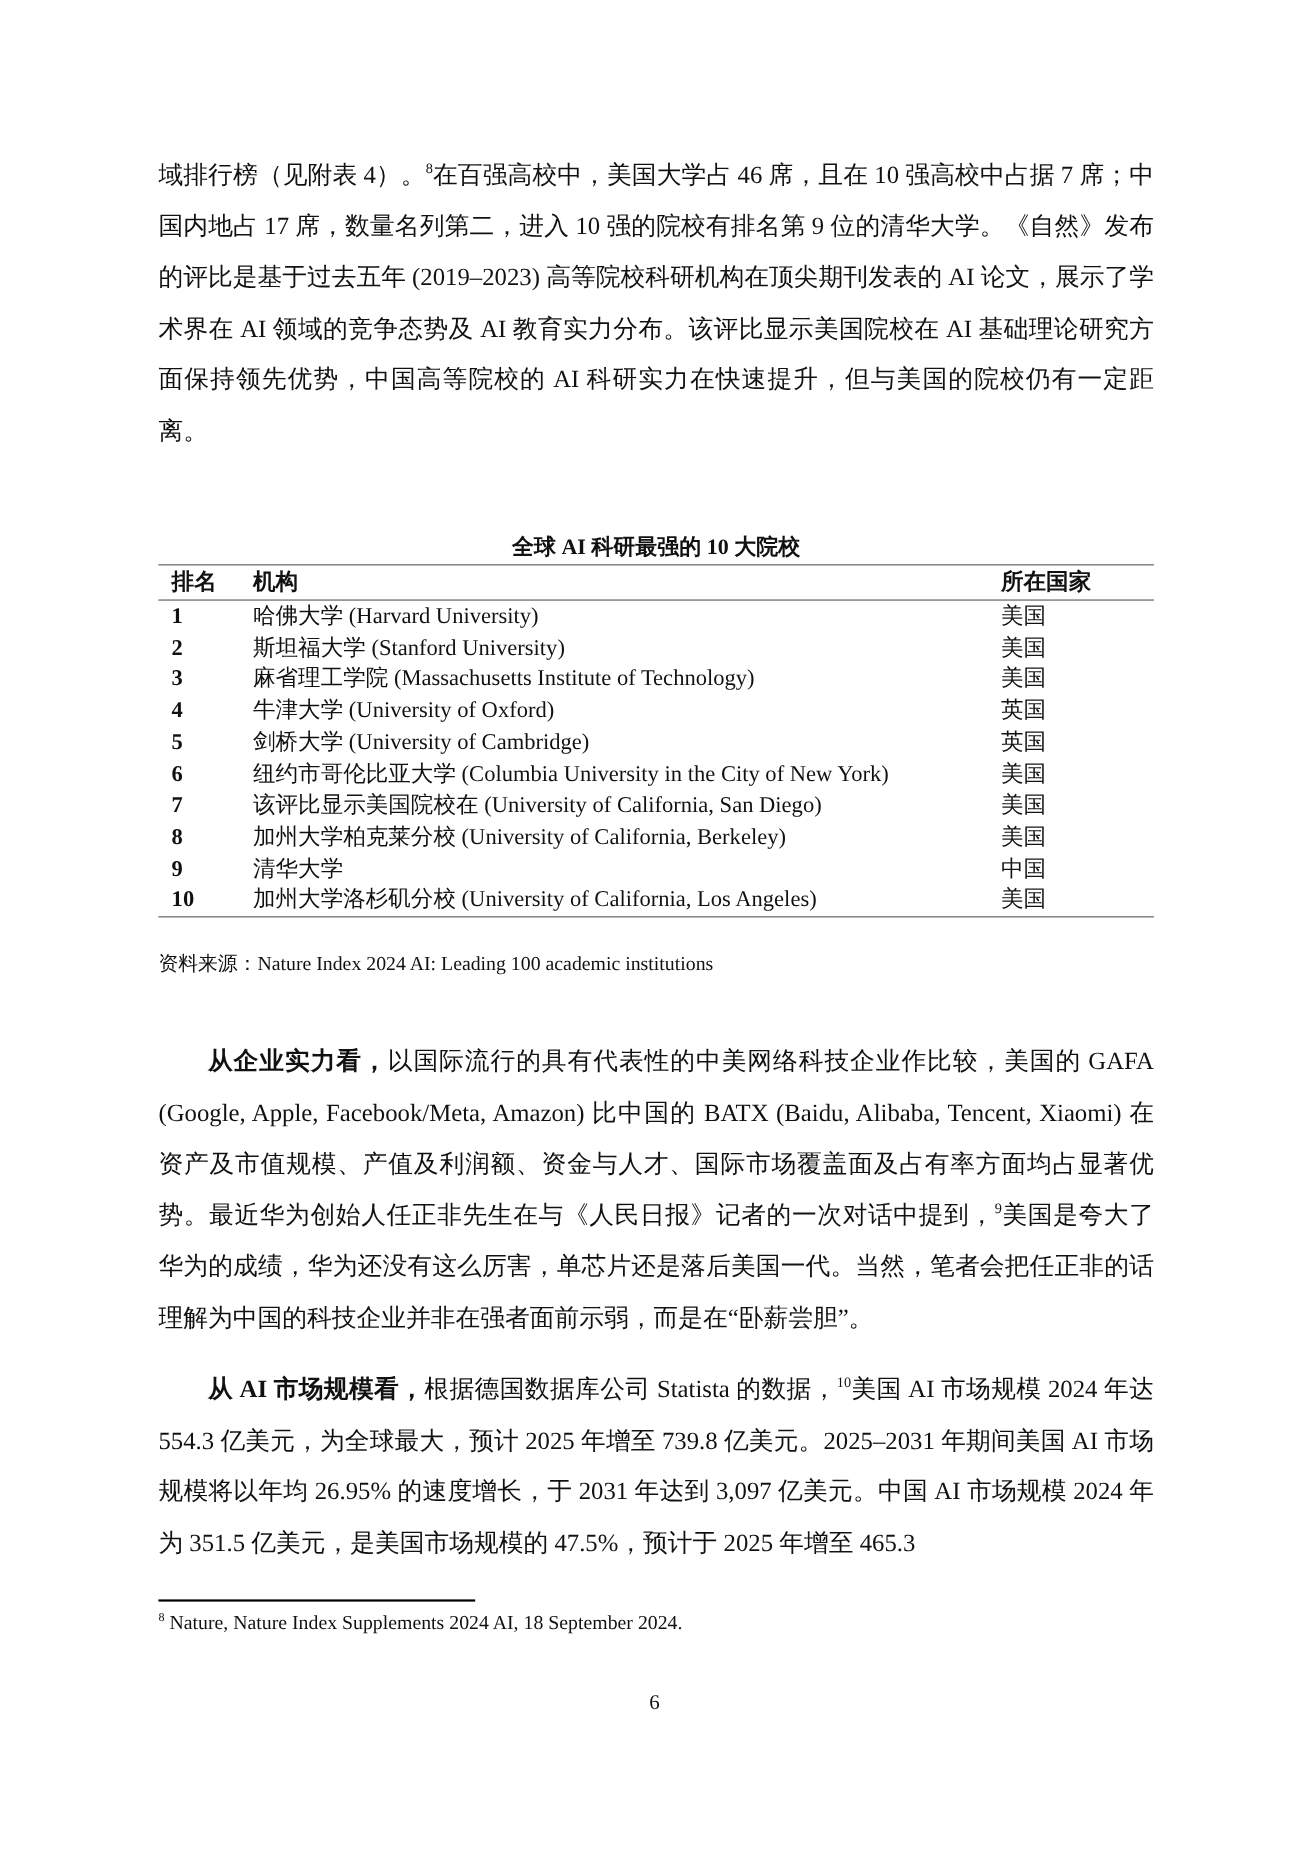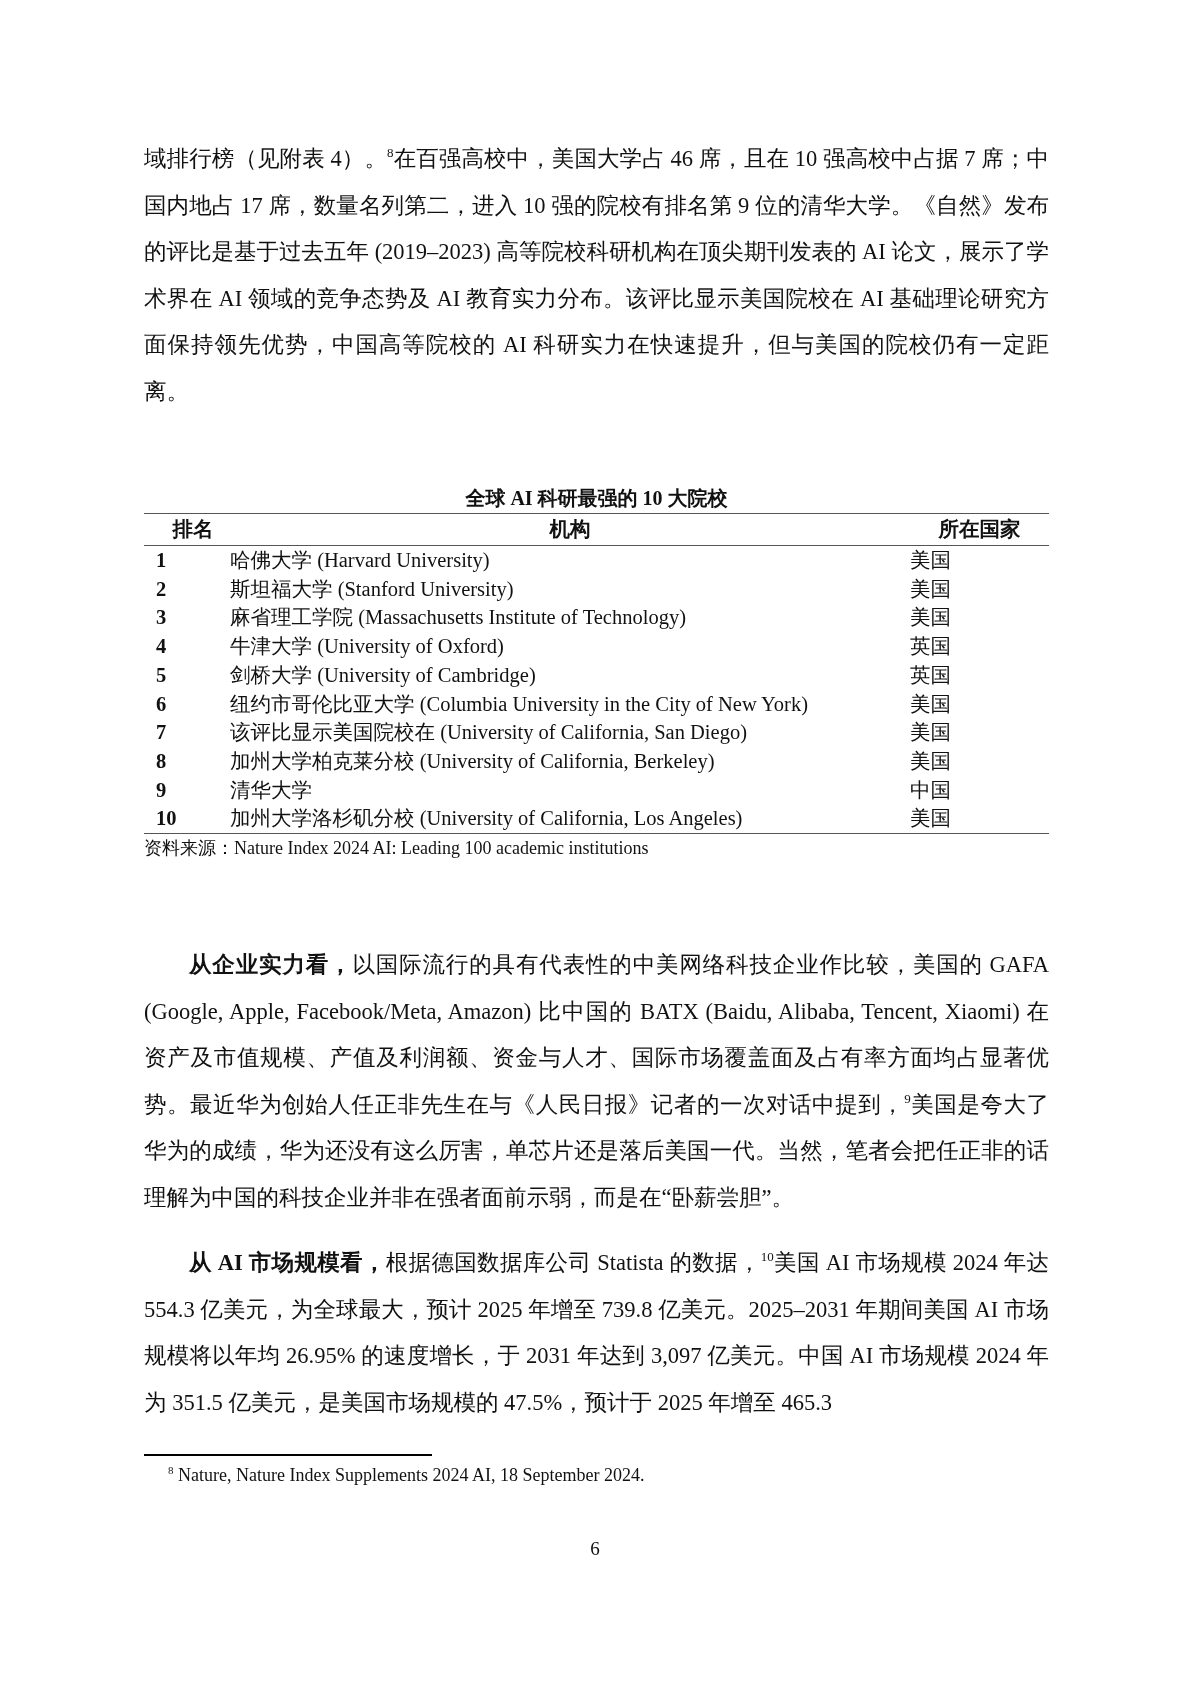--- a/index.html
+++ b/index.html
@@ -10,34 +10,34 @@
   .para.indent { text-indent: 45px; }
   .para b { font-weight: bold; }
   sup { font-size: 13px; vertical-align: 9px; line-height: 0; }
 
   #p1 { position: absolute; top: 136px; }
 
   .table-wrap { position: absolute; top: 483px; width: 905px; }
   .table-title { text-align: center; font-weight: bold; font-size: 20px; line-height: 30px; margin-bottom: 0; }
   table { width: 100%; border-collapse: collapse; font-size: 20.5px; }
   thead tr { border-top: 1.5px solid #555; border-bottom: 1.5px solid #555; }
-  thead th { font-weight: bold; text-align: center; height: 31px; padding: 0; line-height: 31px; }
+  thead th { font-weight: bold; text-align: left; height: 31px; padding: 0; line-height: 31px; }
   tbody td { height: 28.7px; padding: 0; line-height: 28.7px; }
   tbody tr:last-child { border-bottom: 1.5px solid #555; }
   .col-rank { width: 74px; font-weight: bold; padding-left: 12px !important; }
   th.col-rank { padding-left: 12px !important; }
   .col-inst { width: 680px; }
   .col-country { }
-  .table-source { font-size: 18px; line-height: 28px; }
+  .table-source { font-size: 18px; line-height: 28px; margin-top: 28px; }
 
   #p2 { position: absolute; top: 942px; }
   #p3 { position: absolute; top: 1240px; }
 
   .fn-rule { position: absolute; top: 1454px; left: 144px; width: 288px; height: 0; border-top: 2px solid #000; }
-  .footnotes { position: absolute; top: 1463px; left: 144px; width: 905px; font-size: 18px; line-height: 25px; margin-left: 24px; }
+  .footnotes { position: absolute; top: 1463px; left: 144px; width: 905px; font-size: 18px; line-height: 25px; }
   .footnotes sup { font-size: 11px; vertical-align: 7px; }
   .page-number { position: absolute; top: 1538px; left: 0; width: 1190px; text-align: center; font-size: 19px; }
 </style>
 </head>
 <body>
 
 <div class="page">
 
   <p id="p1" class="para">
     <span>域排行榜（见附表 4）。</span><sup>8</sup><span>在百强高校中，美国大学占 46 席，且在 10 强高校中占据 7 席；中国内地占 17 席，数量名列第二，进入 10 强的院校有排名第 9 位的清华大学。《自然》发布的评比是基于过去五年 (2019–2023) 高等院校科研机构在顶尖期刊发表的 AI 论文，展示了学术界在 AI 领域的竞争态势及 AI 教育实力分布。该评比显示美国院校在 AI 基础理论研究方面保持领先优势，中国高等院校的 AI 科研实力在快速提升，但与美国的院校仍有一定距离。</span>

